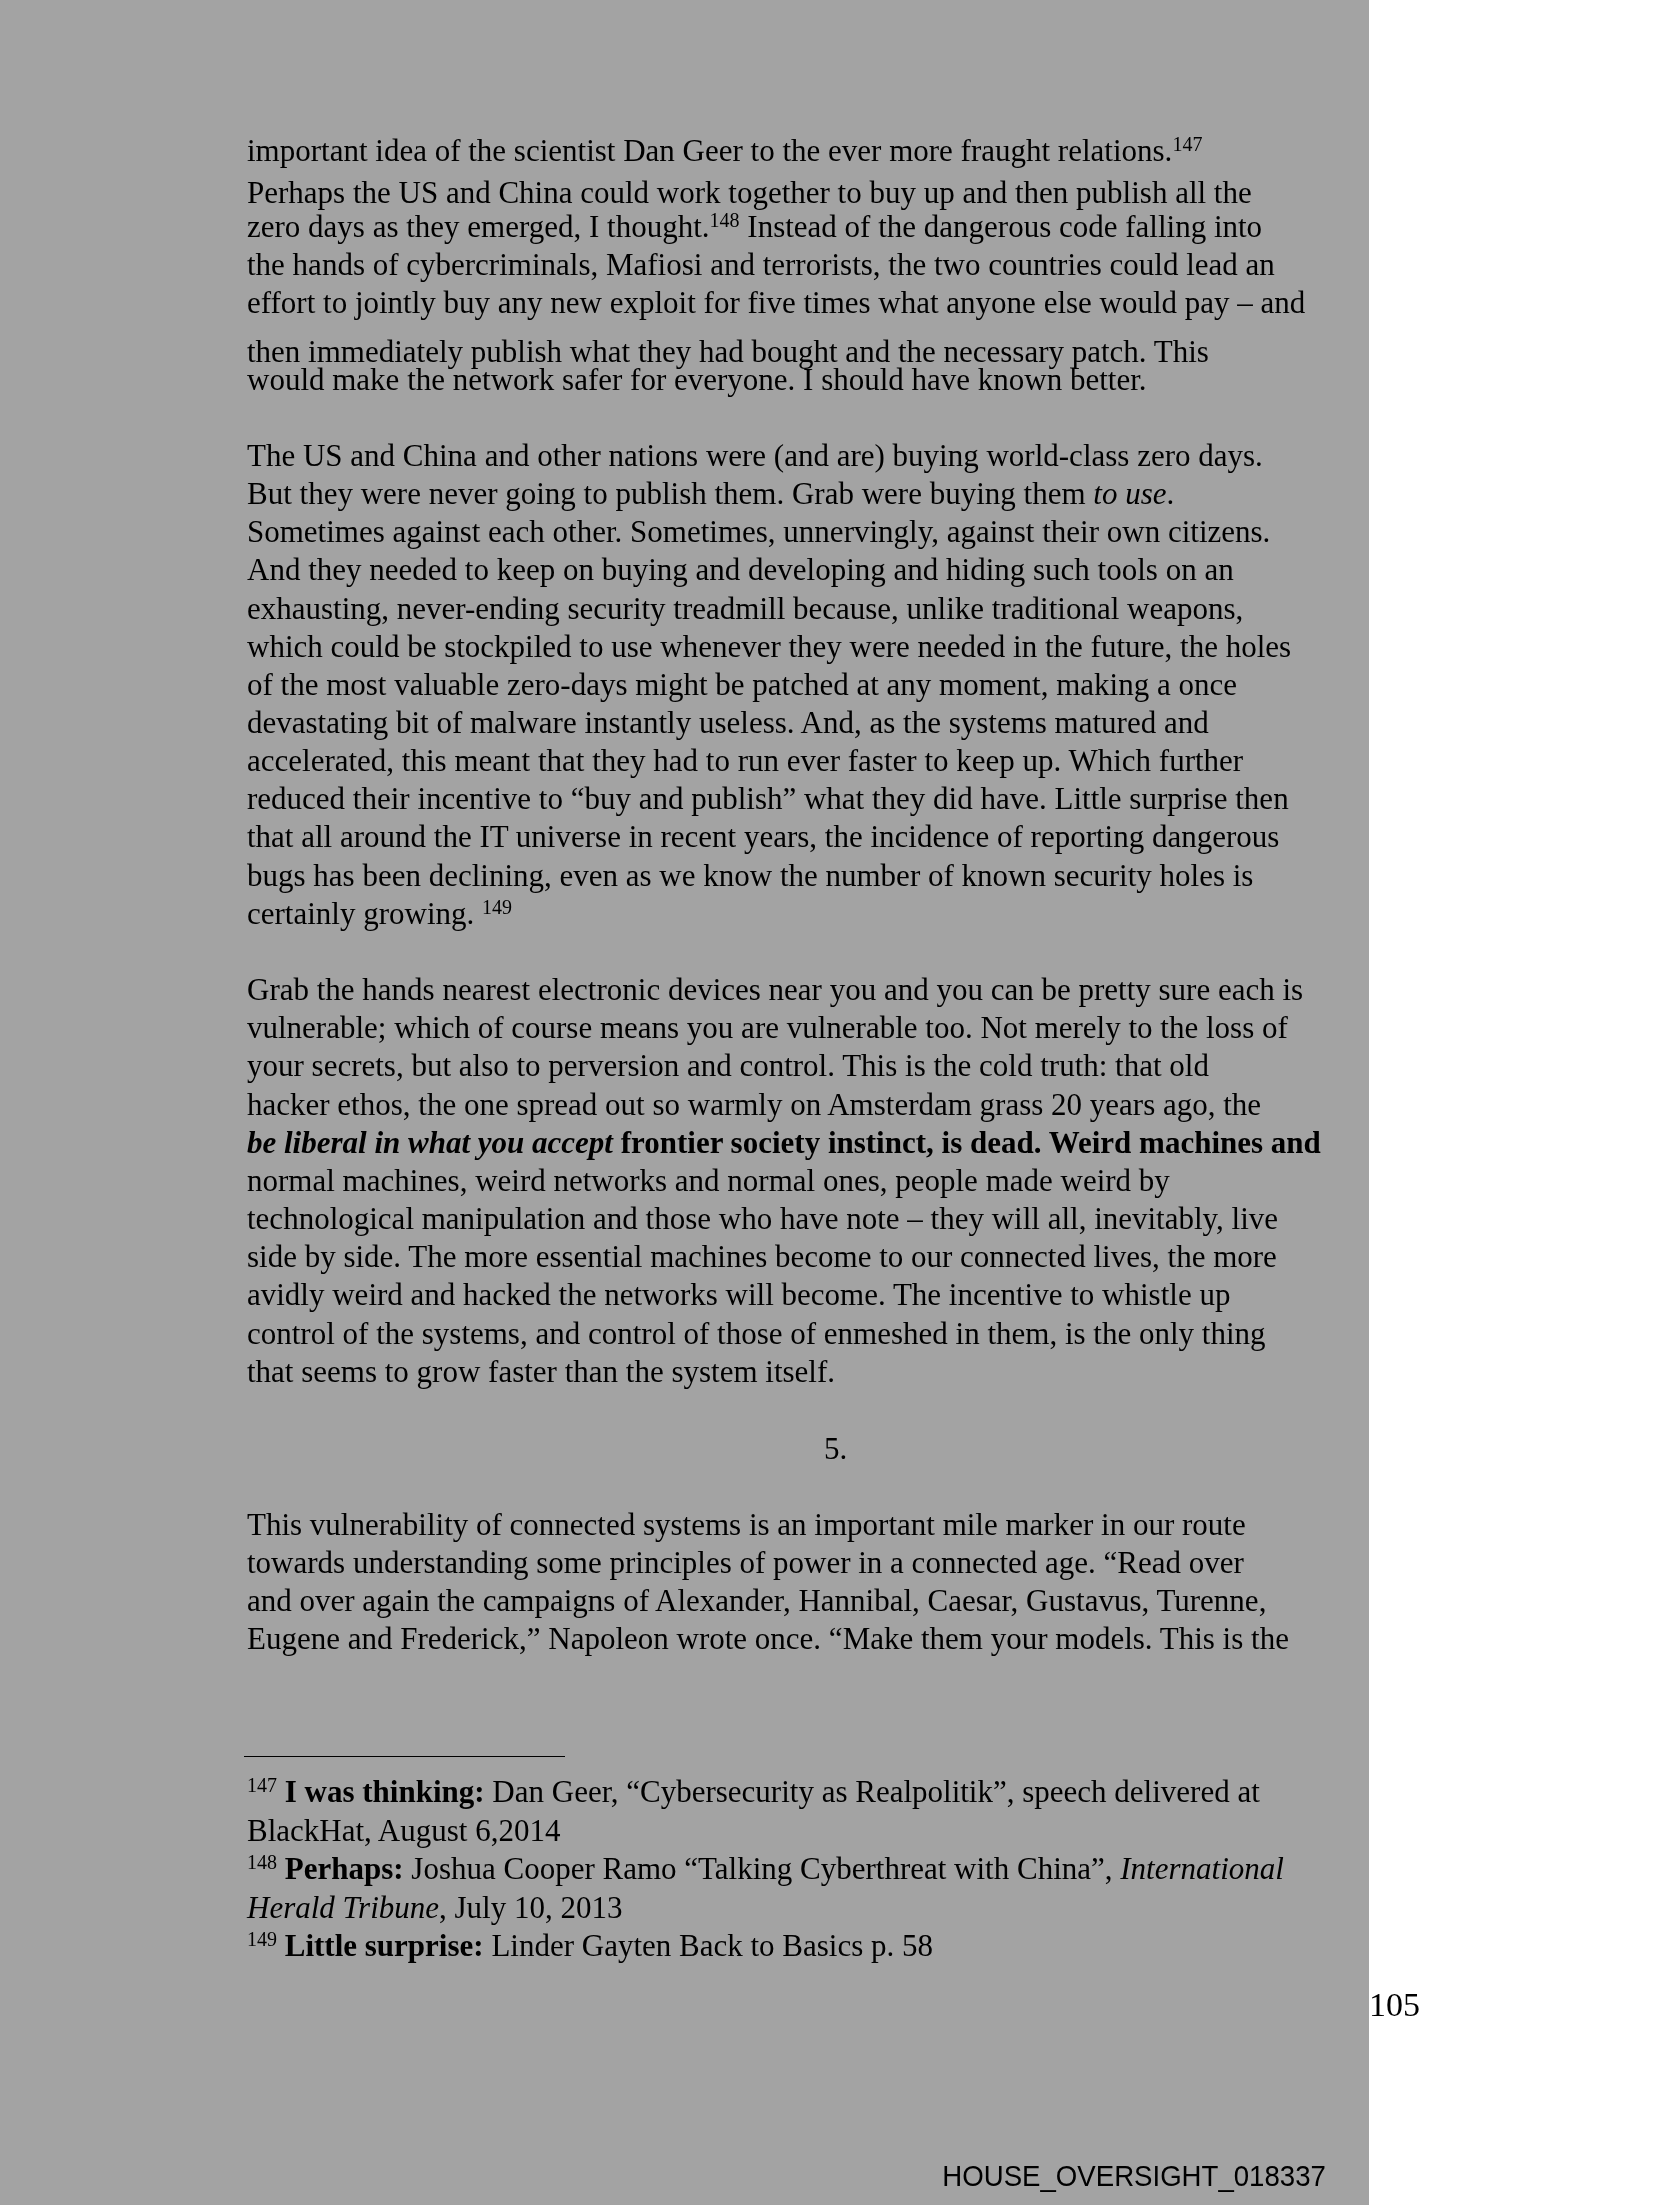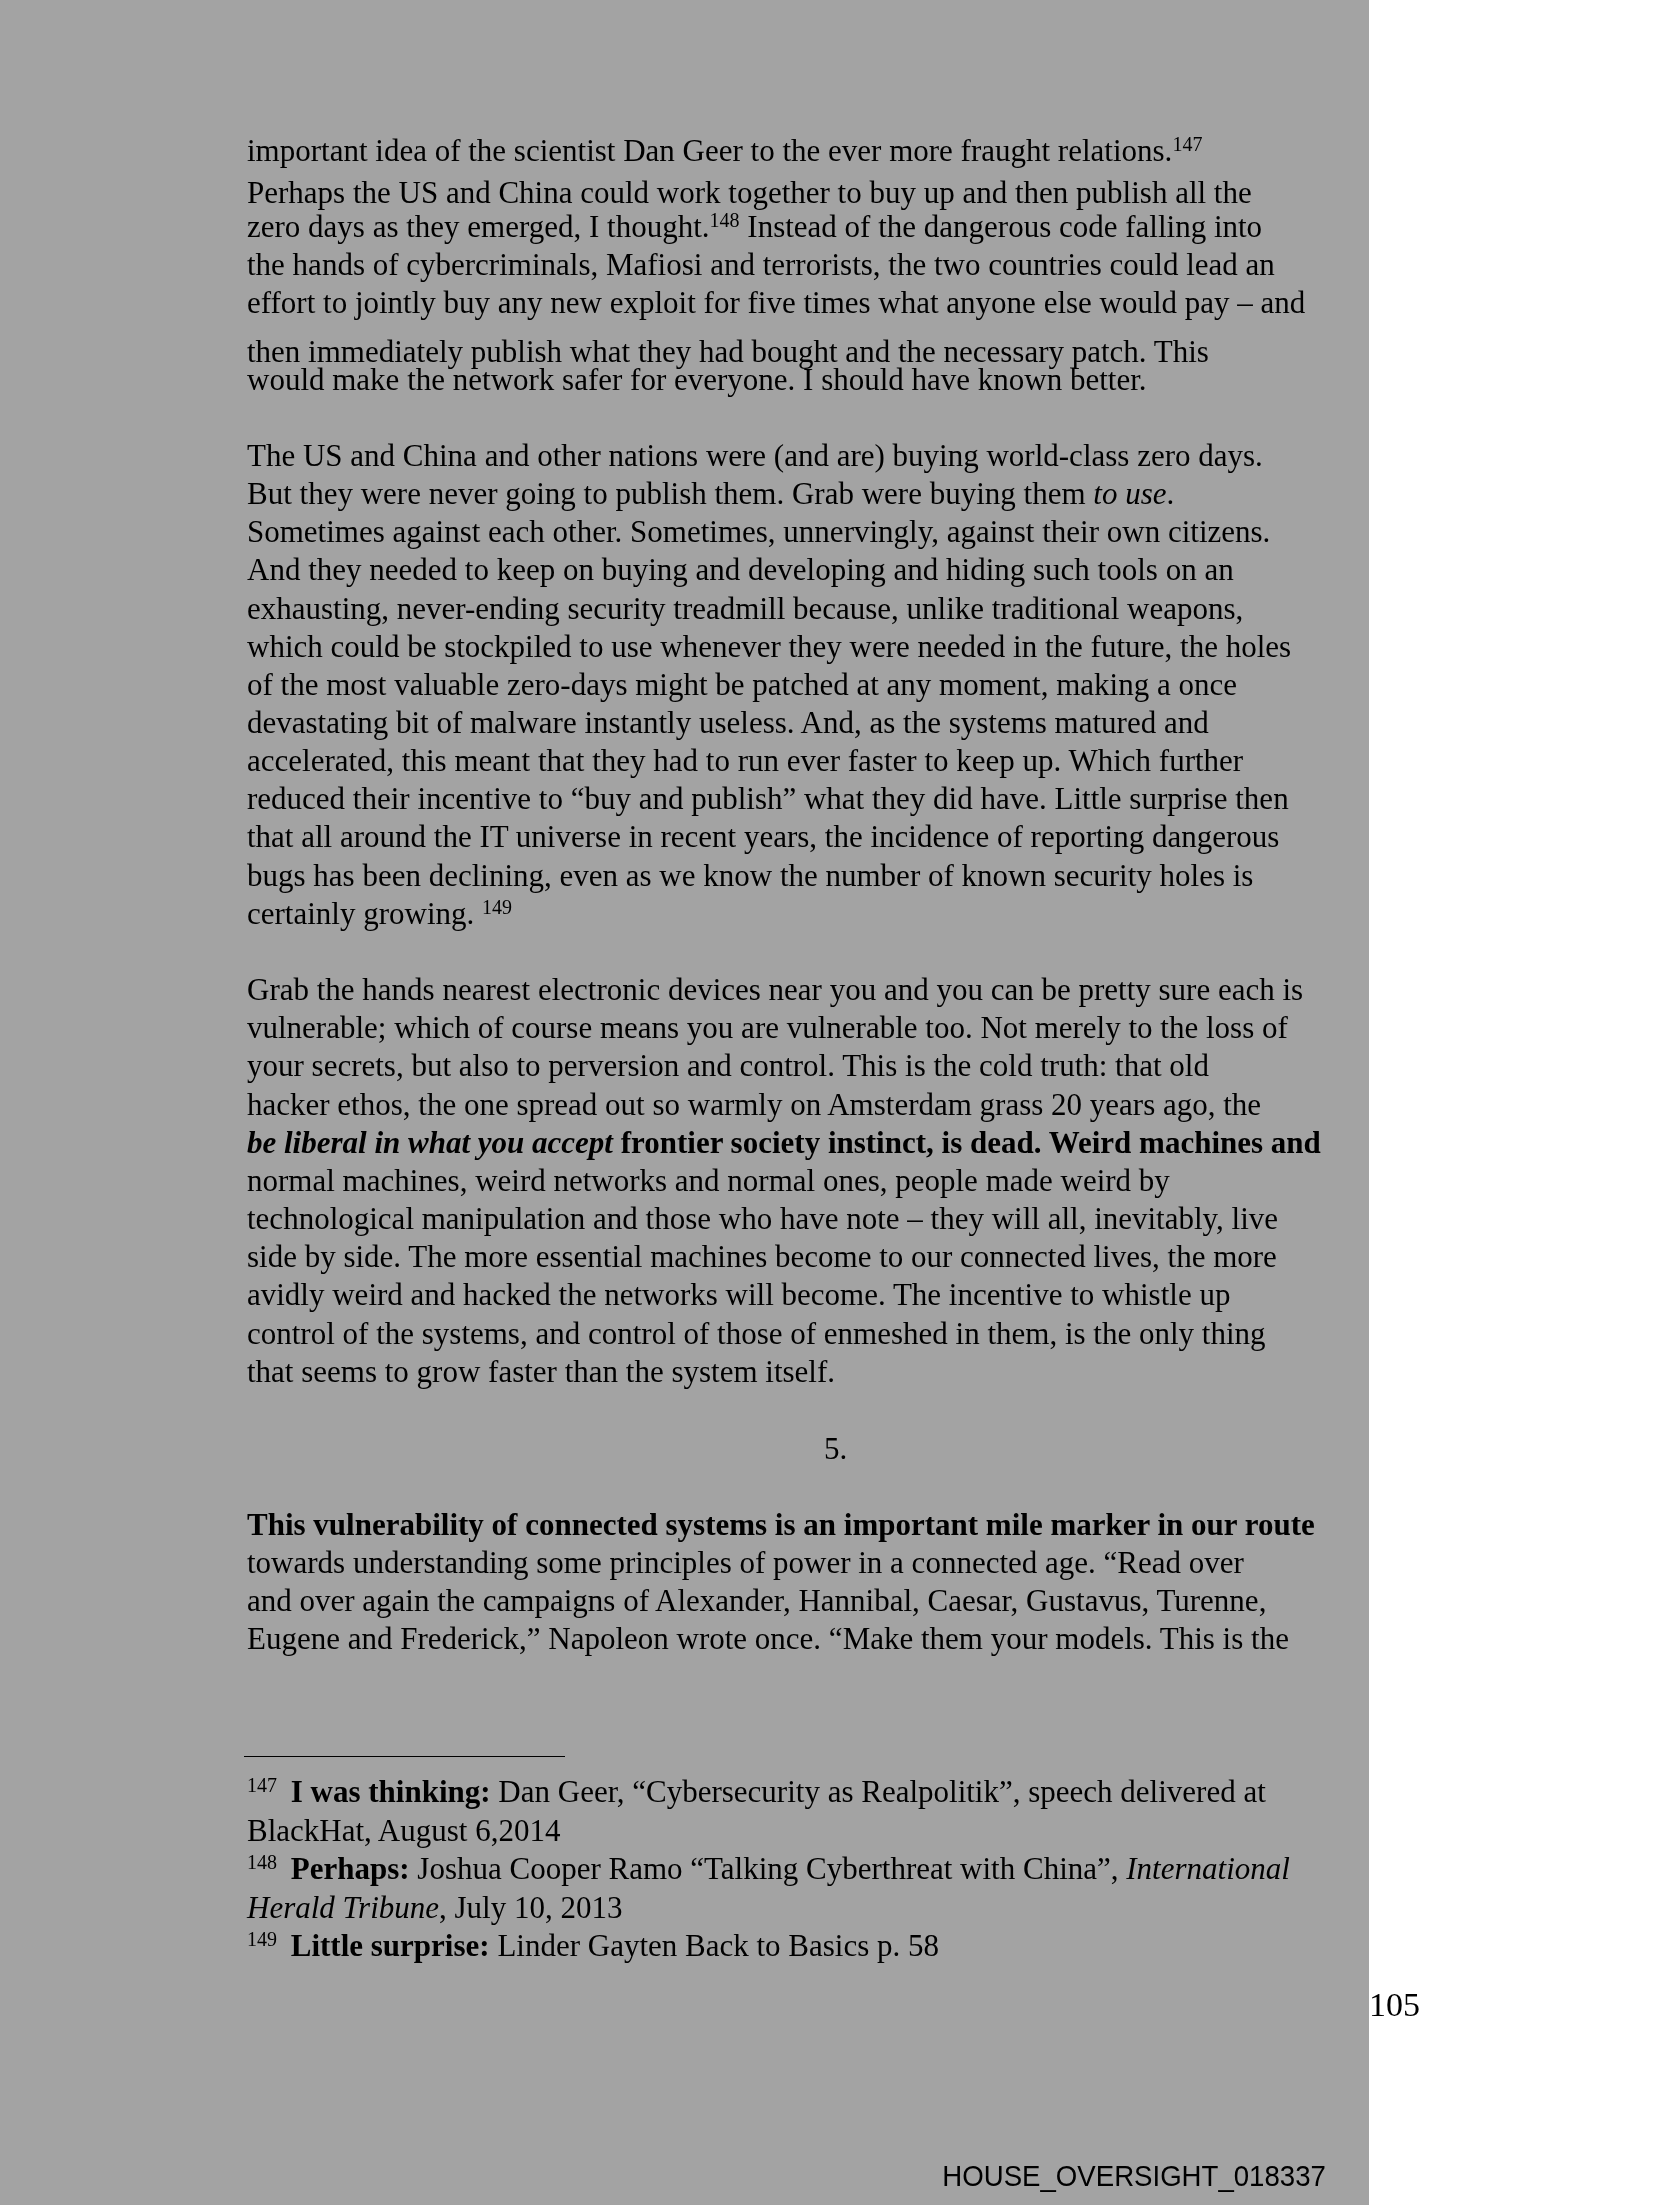--- a/index.html
+++ b/index.html
@@ -9,21 +9,21 @@
     position: absolute;
     left: 247px;
     white-space: nowrap;
     font-family: "Liberation Serif", "DejaVu Serif", serif;
     font-size: 31px;
     line-height: 38px;
     height: 38px;
     color: #000;
   }
   .line .seg-italic { font-style: italic; }
-  .line .seg-bold { font-weight: bold; margin-left: 6px; }
+  .line .seg-bold { font-weight: bold; }
   .line .seg-sup {
     font-size: 20px;
     vertical-align: 9.8px;
     line-height: 0;
   }
   .section-number {
     position: absolute;
     left: 803px;
     width: 65px;
     text-align: center;
@@ -102,21 +102,21 @@
         <div class="line" style="top: 1200px;"><span>technological manipulation and those who have note – they will all, inevitably, live</span></div>
         <div class="line" style="top: 1238px;"><span>side by side. The more essential machines become to our connected lives, the more</span></div>
         <div class="line" style="top: 1276px;"><span>avidly weird and hacked the networks will become. The incentive to whistle up</span></div>
         <div class="line" style="top: 1315px;"><span>control of the systems, and control of those of enmeshed in them, is the only thing</span></div>
         <div class="line" style="top: 1353px;"><span>that seems to grow faster than the system itself.</span></div>
       </div>
     </div>
   <div class="section-number" id="section-number" style="top: 1430px;">5.</div>
   <div id="body-after">
       <div>
-        <div class="line" style="top: 1506px; font-weight: bold;"><span>This vulnerability of connected systems is an important mile marker in our route</span></div>
+        <div class="line" style="top: 1506px;"><span>This vulnerability of connected systems is an important mile marker in our route</span></div>
         <div class="line" style="top: 1544px;"><span>towards understanding some principles of power in a connected age. “Read over</span></div>
         <div class="line" style="top: 1582px;"><span>and over again the campaigns of Alexander, Hannibal, Caesar, Gustavus, Turenne,</span></div>
         <div class="line" style="top: 1620px;"><span>Eugene and Frederick,” Napoleon wrote once. “Make them your models. This is the</span></div>
       </div>
     </div>
   <div class="footnote-rule"></div>
   <div id="footnotes">
       <div class="line" style="top: 1773px;"><span class="seg-sup">147</span><span> </span><span class="seg-bold">I was thinking:</span><span> Dan Geer, “Cybersecurity as Realpolitik”, speech delivered at</span></div>
       <div class="line" style="top: 1812px;"><span>BlackHat, August 6,2014</span></div>
       <div class="line" style="top: 1850px;"><span class="seg-sup">148</span><span> </span><span class="seg-bold">Perhaps:</span><span> Joshua Cooper Ramo “Talking Cyberthreat with China”, </span><span class="seg-italic">International</span></div>

